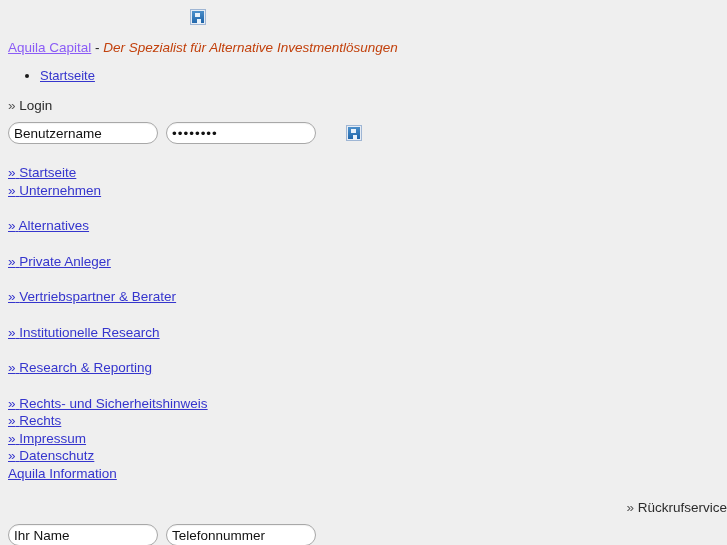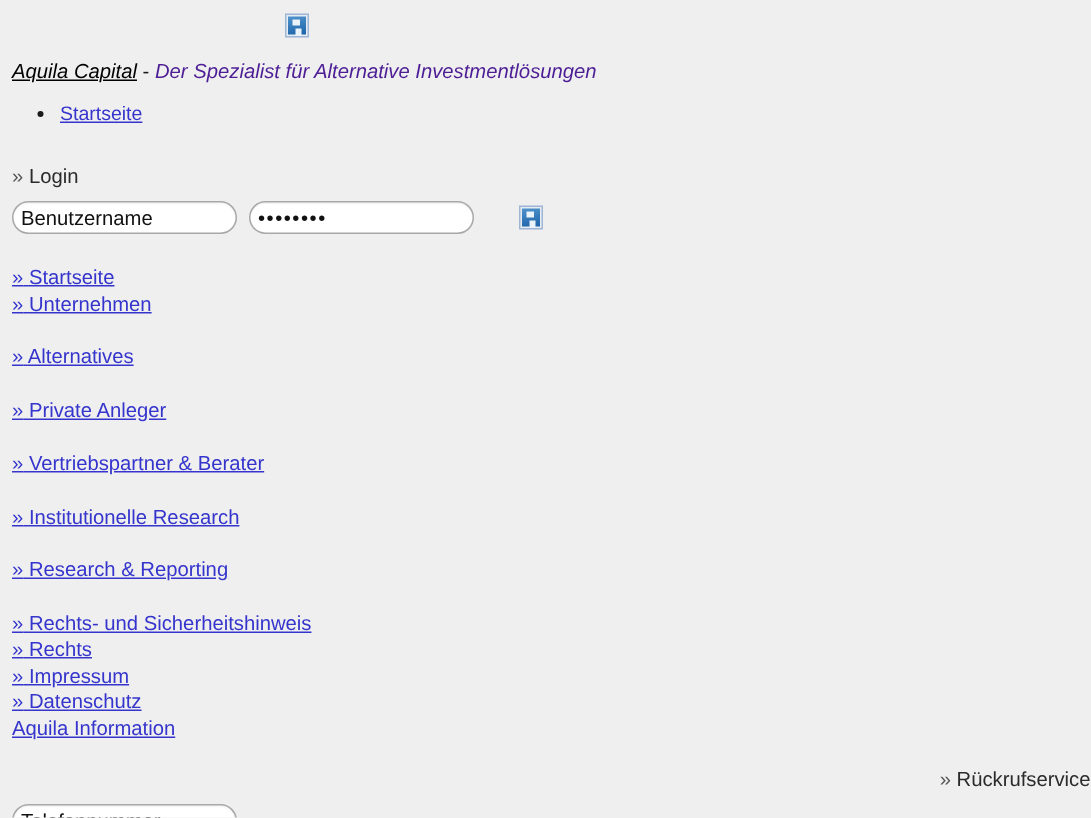--- a/index.html
+++ b/index.html
@@ -66,41 +66,41 @@
   .hdr-logo-row .spacer { display:inline-block; width: 186px; }
 
   .tagline {
     margin: 14px 0 0 8px;
     font-size: 13.5px;
     line-height: 16px;
     white-space: nowrap;
   }
   .tagline .tag-rest {
     font-style: italic;
-    color: #4c1d95;
+    color: #c2410c;
   }
 
   a.lnk {
     color: #3535cd;
     text-decoration: underline;
   }
-  a.lnk.strong { color: #000000; font-style: italic; }
+  a.lnk.strong { color: #8b5cf6; }
 
   ul.bullets {
     margin: 12px 0 0 0;
     padding-left: 40px;
     list-style: disc;
   }
   ul.bullets li {
     font-size: 13px;
     line-height: 16px;
   }
 
   .plain-head {
-    margin: 26px 0 0 8px;
+    margin: 14px 0 0 8px;
     font-size: 13.5px;
     line-height: 16px;
     color: #2b2b2b;
   }
   .plain-head .chev { color: #555; }
 
   .form-row {
     margin: 8px 0 0 8px;
     display: flex;
     align-items: center;
@@ -216,16 +216,17 @@
     </div>
 
   </nav>
 
   <div class="callback-head">
     <span class="chev">»</span>
     <span>Rückrufservice</span>
   </div>
 
   <div class="form-row">
+    <input class="txt" type="text" value="Ihr Name" style="">
     <input class="txt" type="text" value="Telefonnummer" style="">
   </div>
 
 </div>
 
 </body></html>

